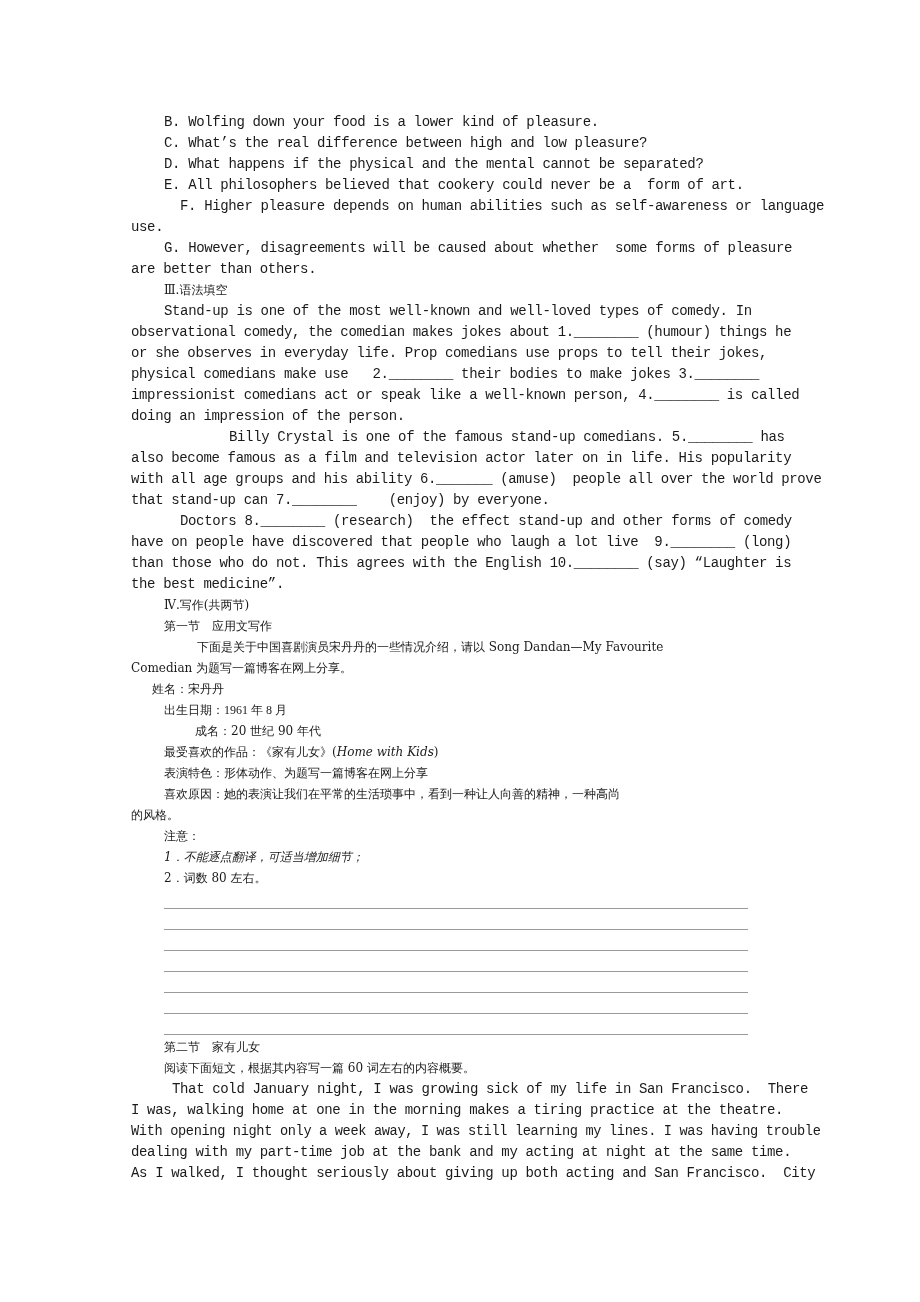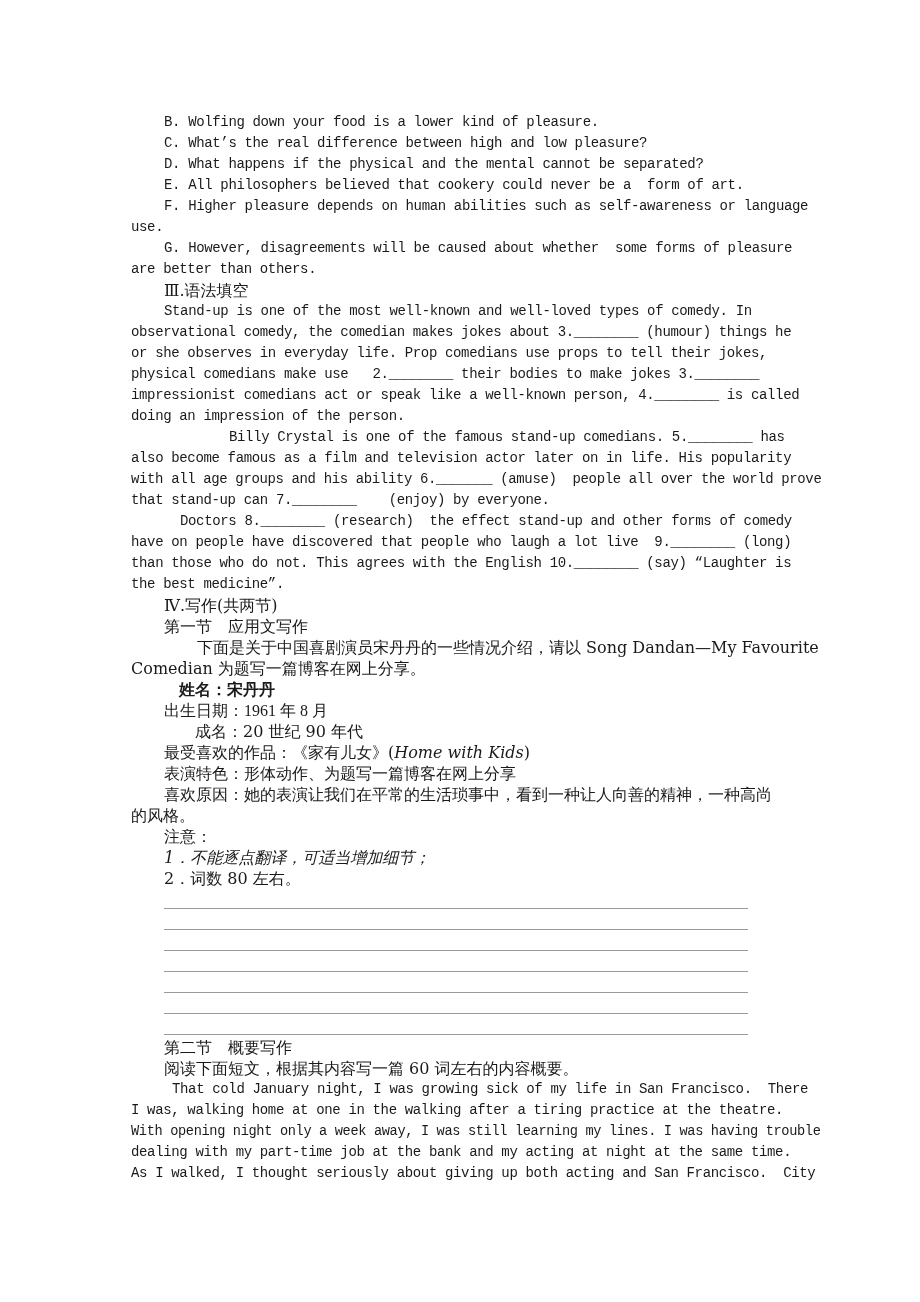--- a/index.html
+++ b/index.html
@@ -26,84 +26,84 @@
       position: absolute;
       left: 0;
       white-space: pre;
       line-height: 21px;
       height: 21px;
       letter-spacing: -0.35px;
     }
     .cjk {
       font-family: "DejaVu Serif", "Liberation Serif", serif;
       letter-spacing: 0;
-      font-size: 16px;
+      font-size: 12px;
     }
     .rule {
       position: absolute;
       left: 33px;
       width: 584px;
       height: 0;
       border-top: 1px solid #9a9a9a;
     }
     i { font-style: italic; }
   </style>
 </head>
 <body>
 
 <div class="page">
 
   <div class="line" style="top: 0px; left: 33px; display: inline-block;">B. Wolfing down your food is a lower kind of pleasure.</div>
   <div class="line" style="top: 21px; left: 33px; display: inline-block; text-align: right;">C. What’s the real difference between high and low pleasure?</div>
   <div class="line" style="top: 42px; left: 33px; display: inline-block;">D. What happens if the physical and the mental cannot be separated?</div>
   <div class="line" style="top: 63px; left: 33px; display: inline-block;">E. All philosophers believed that cookery could never be a  form of art.</div>
-  <div class="line" style="top: 84px; left: 33px; display: inline-block;">F. Higher pleasure depends on human abilities such as self-awareness or language</div>
+  <div class="line" style="top: 84px; left: 49px; display: inline-block;">F. Higher pleasure depends on human abilities such as self-awareness or language</div>
   <div class="line" style="top: 105px; display: inline-block;">use.</div>
   <div class="line" style="top: 126px; left: 33px; display: inline-block;">G. However, disagreements will be caused about whether  some forms of pleasure</div>
   <div class="line" style="top: 147px; display: inline-block;">are better than others.</div>
 
   <div class="line cjk" style="top: 168px; left: 33px; display: inline-block;">Ⅲ.语法填空</div>
   <div class="line" style="top: 189px; left: 33px; display: inline-block;">Stand-up is one of the most well-known and well-loved types of comedy. In</div>
-  <div class="line" style="top: 210px; display: inline-block;">observational comedy, the comedian makes jokes about 3.________ (humour) things he</div>
+  <div class="line" style="top: 210px; display: inline-block;">observational comedy, the comedian makes jokes about 1.________ (humour) things he</div>
   <div class="line" style="top: 231px; display: inline-block;">or she observes in everyday life. Prop comedians use props to tell their jokes,</div>
   <div class="line" style="top: 252px; display: inline-block;">physical comedians make use   2.________ their bodies to make jokes 3.________</div>
   <div class="line" style="top: 273px; display: inline-block;">impressionist comedians act or speak like a well-known person, 4.________ is called</div>
   <div class="line" style="top: 294px; display: inline-block;">doing an impression of the person.</div>
   <div class="line" style="top: 315px; left: 98px; display: inline-block;">Billy Crystal is one of the famous stand-up comedians. 5.________ has</div>
   <div class="line" style="top: 336px; display: inline-block;">also become famous as a film and television actor later on in life. His popularity</div>
   <div class="line" style="top: 357px; display: inline-block; transform-origin: 0px 0px; transform: scaleX(0.9971);">with all age groups and his ability 6._______ (amuse)  people all over the world prove</div>
   <div class="line" style="top: 378px; display: inline-block;">that stand-up can 7.________    (enjoy) by everyone.</div>
   <div class="line" style="top: 399px; left: 49px; display: inline-block;">Doctors 8.________ (research)  the effect stand-up and other forms of comedy</div>
   <div class="line" style="top: 420px; display: inline-block; text-align: center;">have on people have discovered that people who laugh a lot live  9.________ (long)</div>
   <div class="line" style="top: 441px; display: inline-block;">than those who do not. This agrees with the English 10.________ (say) “Laughter is</div>
   <div class="line" style="top: 462px; display: inline-block;">the best medicine”.</div>
 
   <div class="line cjk" style="top: 483px; left: 33px; display: inline-block;">Ⅳ.写作(共两节)</div>
   <div class="line cjk" style="top: 504px; left: 33px; display: inline-block;">第一节　应用文写作</div>
   <div class="line cjk" style="top: 525px; left: 66px; display: inline-block;">下面是关于中国喜剧演员宋丹丹的一些情况介绍，请以 Song Dandan—My Favourite</div>
   <div class="line cjk" style="top: 546px; display: inline-block;">Comedian 为题写一篇博客在网上分享。</div>
-  <div class="line cjk" style="top: 567px; left: 48px; display: inline-block; font-weight: bold;">姓名：宋丹丹</div>
+  <div class="line cjk" style="top: 567px; left: 21px; display: inline-block;">姓名：宋丹丹</div>
   <div class="line cjk" style="top: 588px; left: 33px; display: inline-block; font-family: Liberation Serif, serif;">出生日期：1961 年 8 月</div>
   <div class="line cjk" style="top: 609px; left: 33px; display: inline-block; margin-left: 31px;">成名：20 世纪 90 年代</div>
   <div class="line cjk" style="top: 630px; left: 33px; display: inline-block;"><span>最受喜欢的作品：《家有儿女》(</span><i>Home with Kids</i><span>)</span></div>
   <div class="line cjk" style="top: 651px; left: 33px; display: inline-block;">表演特色：形体动作、为题写一篇博客在网上分享</div>
   <div class="line cjk" style="top: 672px; left: 33px; display: inline-block; text-align: right;">喜欢原因：她的表演让我们在平常的生活琐事中，看到一种让人向善的精神，一种高尚</div>
   <div class="line cjk" style="top: 693px; display: inline-block;">的风格。</div>
   <div class="line cjk" style="top: 714px; left: 33px; display: inline-block;">注意：</div>
   <div class="line cjk" style="top: 735px; left: 33px; display: inline-block; font-style: italic;">1．不能逐点翻译，可适当增加细节；</div>
   <div class="line cjk" style="top: 756px; left: 33px; display: inline-block;">2．词数 80 左右。</div>
 
   <div class="rule" style="top:796px"></div>
   <div class="rule" style="top:817px"></div>
   <div class="rule" style="top:838px"></div>
   <div class="rule" style="top:859px"></div>
   <div class="rule" style="top:880px"></div>
   <div class="rule" style="top:901px"></div>
   <div class="rule" style="top:922px"></div>
 
-  <div class="line cjk" style="top: 925px; left: 33px; display: inline-block;">第二节　概要写作</div>
+  <div class="line cjk" style="top: 925px; left: 33px; display: inline-block;">第二节　家有儿女</div>
   <div class="line cjk" style="top: 946px; left: 33px; display: inline-block;">阅读下面短文，根据其内容写一篇 60 词左右的内容概要。</div>
   <div class="line" style="top: 967px; left: 41px; display: inline-block;">That cold January night, I was growing sick of my life in San Francisco.  There</div>
-  <div class="line" style="top: 988px; display: inline-block;">I was, walking home at one in the walking after a tiring practice at the theatre.</div>
+  <div class="line" style="top: 988px; display: inline-block;">I was, walking home at one in the morning makes a tiring practice at the theatre.</div>
   <div class="line" style="top: 1009px; display: inline-block; transform-origin: 0px 0px; transform: scaleX(0.9732);">With opening night only a week away, I was still learning my lines. I was having trouble</div>
   <div class="line" style="top: 1030px; display: inline-block;">dealing with my part-time job at the bank and my acting at night at the same time.</div>
   <div class="line" style="top: 1051px; display: inline-block; font-family: Liberation Mono, monospace;">As I walked, I thought seriously about giving up both acting and San Francisco.  City</div>
 </div>
 
 </body></html>

